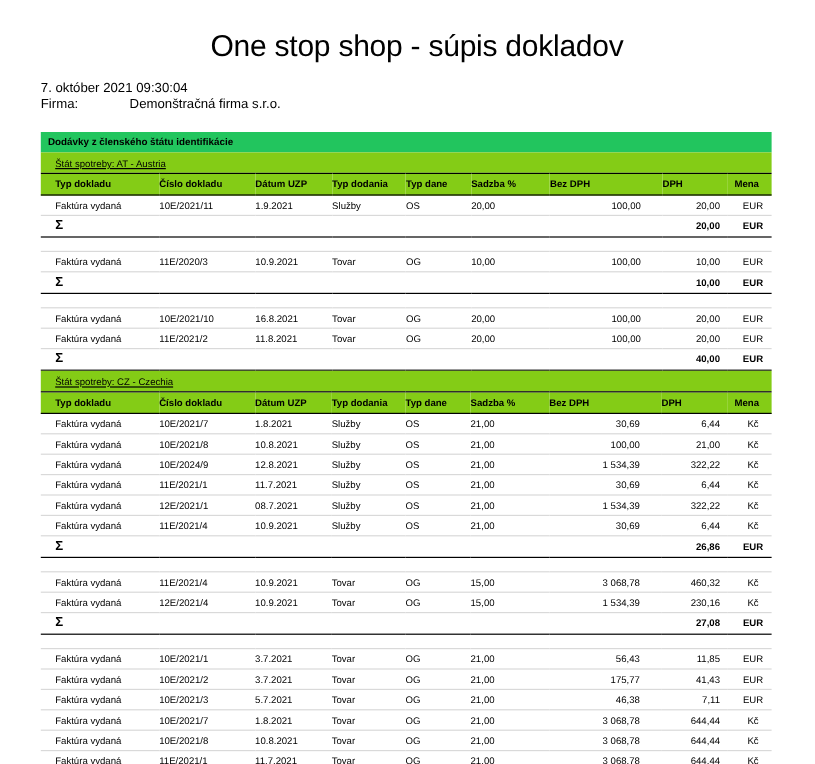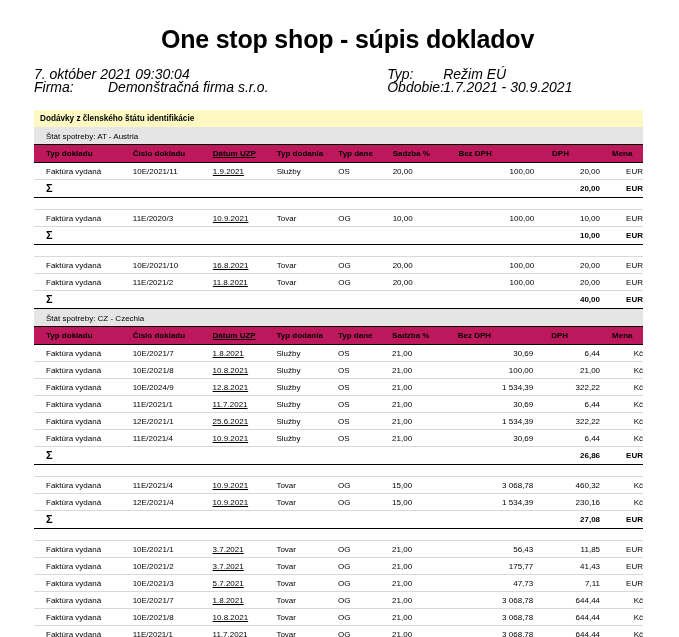--- a/index.html
+++ b/index.html
@@ -18,31 +18,30 @@
   .page {
     position: relative;
     width: 679px;
     height: 637px;
     padding: 0;
     box-sizing: border-box;
   }
   .title {
     text-align: center;
     font-size: 25px;
-    font-weight: bold;
+    font-weight: normal;
     letter-spacing: -0.2px;
     margin: 25px 0 0 16px;
     font-family: "Liberation Sans", sans-serif;
   }
   .meta {
     margin: 14px 0 0 0;
     padding: 0 36px 0 34px;
     display: flex;
-    font-size: 14px;
-    font-style: italic;
+    font-size: 11px;
   }
   .meta-left {
     width: 58%;
   }
   .meta-right {
     width: 42%;
   }
   .meta-row {
     display: flex;
     line-height: 13px;
@@ -56,102 +55,93 @@
   }
   .meta-right .meta-label {
     width: 56px;
     flex: 0 0 56px;
   }
 
   .section {
     margin: 0 36px 0 34px;
   }
   .band {
-    background: #fef9c3;
+    background: #22c55e;
     font-weight: bold;
     font-size: 8.2px;
     padding: 4px 6px 4px 6px;
     margin-top: 16px;
   }
   .state-line {
     font-size: 8px;
     padding: 5px 0 3px 12px;
-    background: #e5e5e5;
+    background: #84cc16;
+    text-decoration: underline;
   }
   table.grid {
     width: 100%;
     border-collapse: collapse;
     font-size: 8px;
   }
   table.grid th {
     font-weight: bold;
     text-align: left;
     padding: 4px 0 4px 0;
     border-bottom: 1px solid #000;
     border-top: 1px solid #000;
     white-space: nowrap;
   }
   .hdr-row th {
-    background: #be185d;
+    background: #84cc16;
   }
   table.grid td {
     padding: 3.5px 0 3.5px 0;
     border-bottom: 1px solid #d9d9d9;
     white-space: nowrap;
   }
   tr.sum td {
     border-bottom: 1px solid #000;
     font-weight: bold;
     padding-top: 2px;
     padding-bottom: 3px;
   }
   tr.sum td.sigma {
     font-size: 11px;
     font-weight: bold;
     padding-left: 10px;
   }
   .c-doc   { width: 96px; padding-left: 12px !important; }
   .c-num   { width: 88px; }
-  .c-uzp   { width: 70px; text-decoration: underline; }
+  .c-uzp   { width: 70px; }
   .c-sup   { width: 66px; }
   .c-tax   { width: 60px; }
   .c-rate  { width: 74px; }
   .c-base  { width: 88px; text-align: right; padding-right: 18px !important; }
   .c-vat   { width: 56px; text-align: right; padding-right: 6px !important;}
-  .c-cur   { width: 34px; text-align: right; padding-left: 6px !important; }
+  .c-cur   { width: 34px; text-align: center; padding-left: 6px !important; }
 
   th.c-base, th.c-vat { text-align: right; }
   th.c-cur { text-align: left; }
   .group-gap td { border-bottom: none; height: 4px; padding: 0; }
 </style>
 </head>
 <body>
 
 <div class="page">
 
   <div class="title">One stop shop - súpis dokladov</div>
 
   <div class="meta">
     <div class="meta-left">
       <div class="meta-row">
         <span class="meta-label" style="width:auto;flex:0 0 auto;">7. október 2021  09:30:04</span>
       </div>
       <div class="meta-row">
         <span class="meta-label">Firma:</span>
         <span class="meta-value">Demonštračná firma s.r.o.</span>
-      </div>
-    </div>
-    <div class="meta-right">
-      <div class="meta-row">
-        <span class="meta-label">Typ:</span>
-        <span class="meta-value">Režim EÚ</span>
-      </div>
-      <div class="meta-row">
-        <span class="meta-label">Obdobie:</span>
-        <span class="meta-value">1.7.2021 - 30.9.2021</span>
       </div>
     </div>
   </div>
 
   <div class="section">
     <div class="band">Dodávky z členského štátu identifikácie</div>
     <div id="groups-container">
         <div>
           <div class="state-line">Štát spotreby: AT - Austria</div>
           <table class="grid">
@@ -312,21 +302,21 @@
                 <td class="c-sup">Služby</td>
                 <td class="c-tax">OS</td>
                 <td class="c-rate">21,00</td>
                 <td class="c-base">30,69</td>
                 <td class="c-vat">6,44</td>
                 <td class="c-cur">Kč</td>
               </tr>
               <tr>
                 <td class="c-doc">Faktúra vydaná</td>
                 <td class="c-num">12E/2021/1</td>
-                <td class="c-uzp">25.6.2021</td>
+                <td class="c-uzp">08.7.2021</td>
                 <td class="c-sup">Služby</td>
                 <td class="c-tax">OS</td>
                 <td class="c-rate">21,00</td>
                 <td class="c-base">1 534,39</td>
                 <td class="c-vat">322,22</td>
                 <td class="c-cur">Kč</td>
               </tr>
               <tr>
                 <td class="c-doc">Faktúra vydaná</td>
                 <td class="c-num">11E/2021/4</td>
@@ -410,21 +400,21 @@
                 <td class="c-vat">41,43</td>
                 <td class="c-cur">EUR</td>
               </tr>
               <tr>
                 <td class="c-doc">Faktúra vydaná</td>
                 <td class="c-num">10E/2021/3</td>
                 <td class="c-uzp">5.7.2021</td>
                 <td class="c-sup">Tovar</td>
                 <td class="c-tax">OG</td>
                 <td class="c-rate">21,00</td>
-                <td class="c-base">47,73</td>
+                <td class="c-base">46,38</td>
                 <td class="c-vat">7,11</td>
                 <td class="c-cur">EUR</td>
               </tr>
               <tr>
                 <td class="c-doc">Faktúra vydaná</td>
                 <td class="c-num">10E/2021/7</td>
                 <td class="c-uzp">1.8.2021</td>
                 <td class="c-sup">Tovar</td>
                 <td class="c-tax">OG</td>
                 <td class="c-rate">21,00</td>

